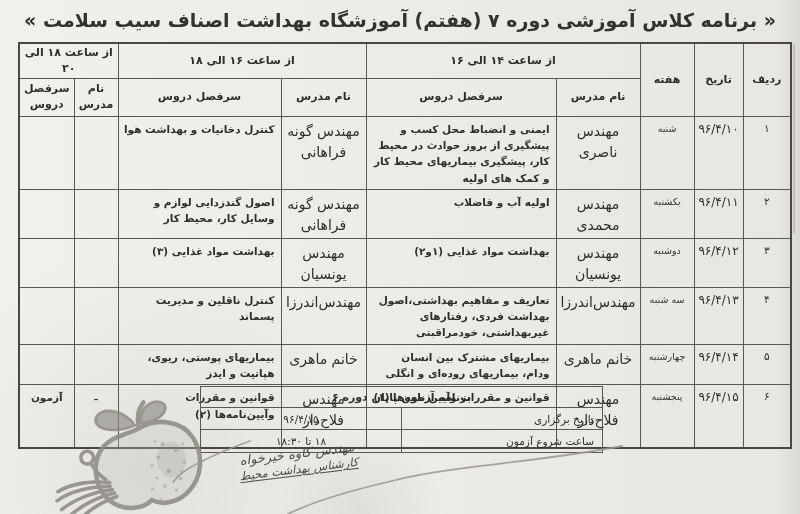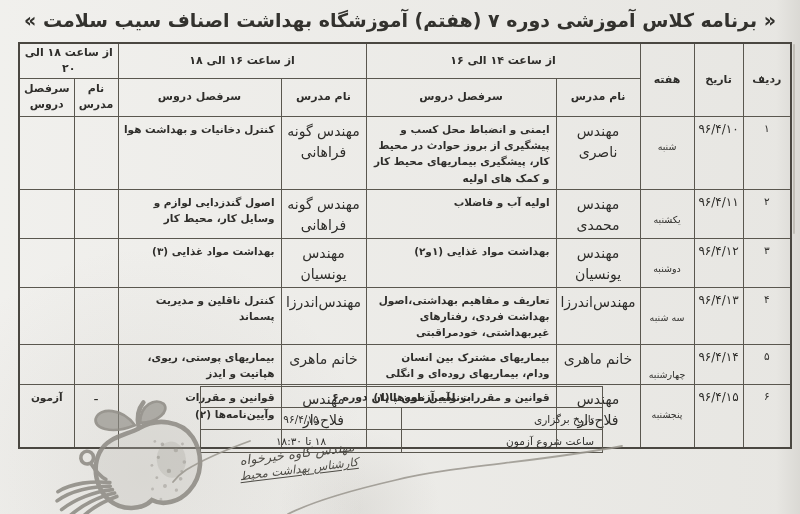--- a/index.html
+++ b/index.html
@@ -36,21 +36,21 @@
   .schedule thead tr:nth-child(2){height:38px;}
   .schedule tbody tr{vertical-align:top;}
   .schedule tbody tr:nth-child(1){height:52px;}
   .schedule tbody tr:nth-child(2){height:41px;}
   .schedule tbody tr:nth-child(3){height:31px;}
   .schedule tbody tr:nth-child(4){height:33px;}
   .schedule tbody tr:nth-child(5){height:40px;}
   .schedule tbody tr:nth-child(6){height:63px;}
   .schedule td.num{ text-align:center;font-size:10.5px;padding-top:5px; }
   .schedule td.date{ text-align:center;font-size:12px;white-space:nowrap;padding-top:5px; }
-  .schedule td.week{ text-align:center;font-size:9.5px;white-space:nowrap;padding-top:24px; }
+  .schedule td.week{ text-align:center;font-size:9.5px;white-space:nowrap;padding-top:6px; }
   .schedule td.name{ text-align:center;font-size:14px;padding:4px 2px 2px;line-height:1.5; }
   .schedule td.topic{
     text-align:right;font-size:10.5px;font-weight:bold;
     padding:4px 6px 3px 4px;line-height:1.55;margin-top:24px;
   }
   .schedule td.exam-word{ text-align:center;font-weight:bold;font-size:10.5px;padding-top:6px; }
   
   .exam{
     position:absolute;top:386px;left:200px;width:403px;
     direction:rtl;border:1.5px solid #4a4741;

